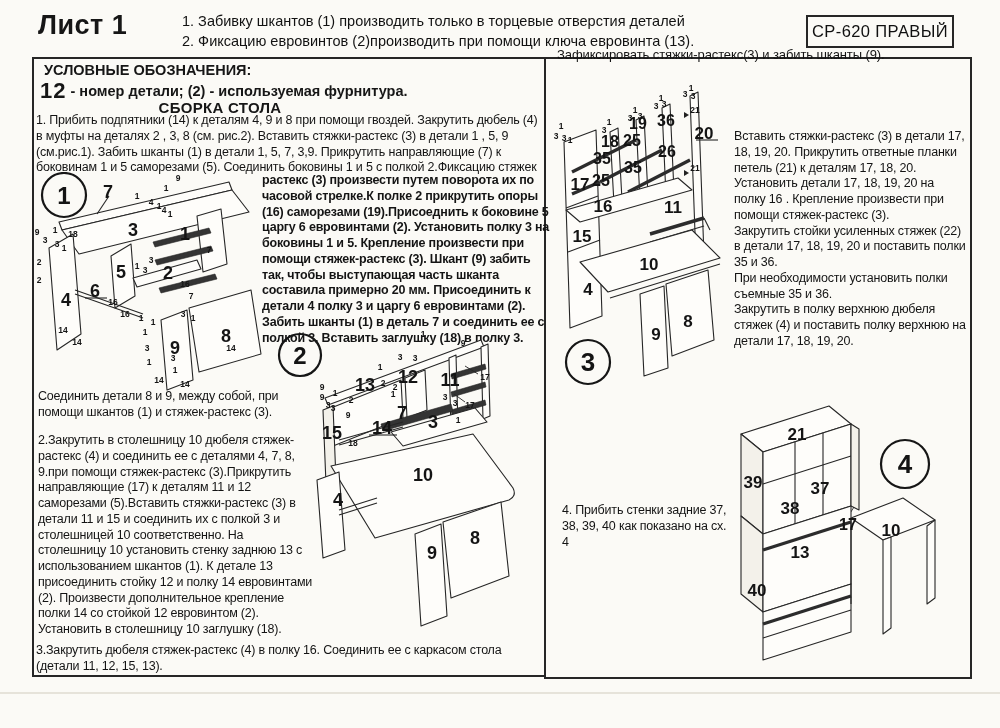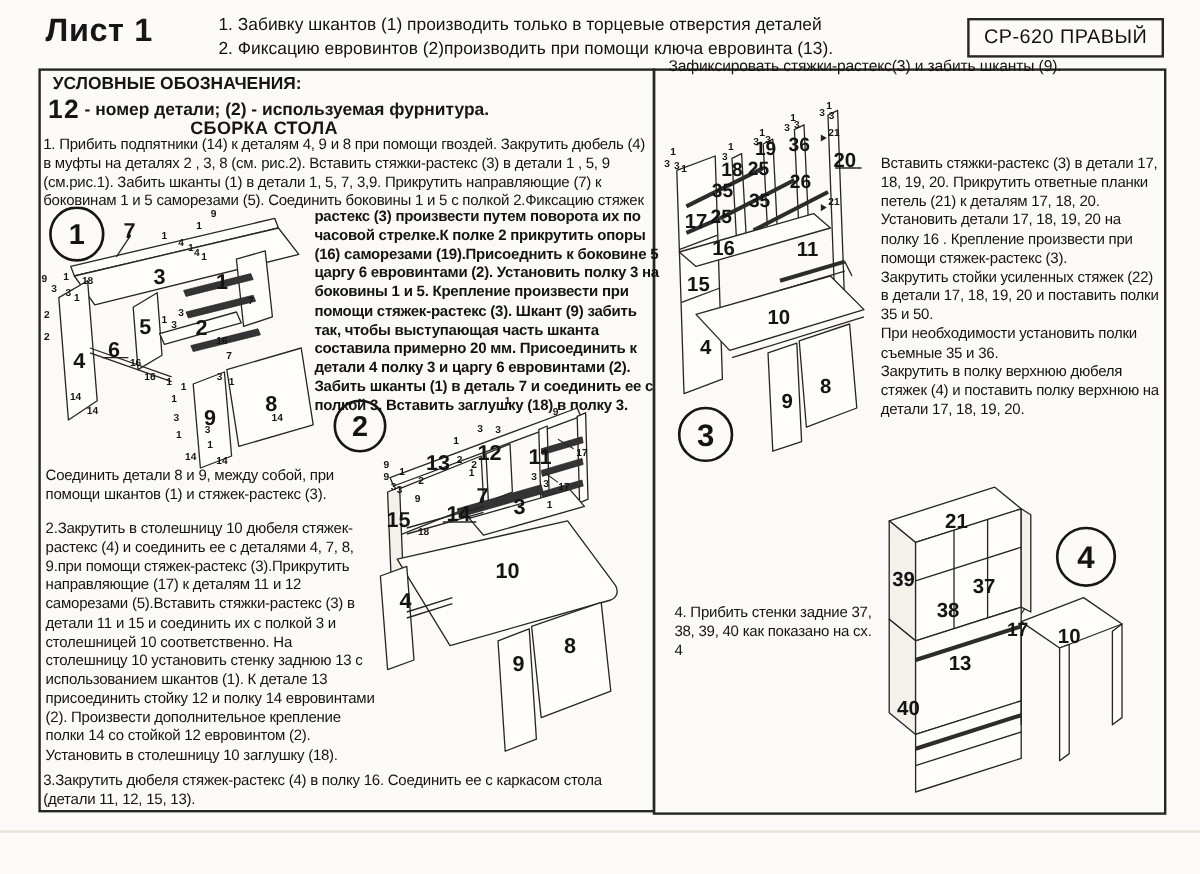--- a/index.html
+++ b/index.html
@@ -2,21 +2,21 @@
 <html><head>
 <meta charset="utf-8">
 <style>
   html,body{margin:0;padding:0;}
   body{width:1000px;height:728px;position:relative;background:#fbfaf6;font-family:"Liberation Sans",sans-serif;color:#161616;overflow:hidden;}
   .abs{position:absolute;}
   .txt{font-size:12.5px;line-height:1.26;letter-spacing:-0.2px;color:#141414;}
   .box{border:2px solid #262626;box-sizing:border-box;background:transparent;}
   #sheet-title{left:38px;top:10px;font-size:27px;font-weight:bold;letter-spacing:0.5px;}
   #notes{left:182px;top:11px;width:600px;font-size:14.5px;line-height:1.38;color:#121212;}
-  #model-box{left:806px;top:15px;width:164px;height:33px;display:flex;align-items:center;justify-content:center;font-size:16.5px;letter-spacing:0.4px;color:#101010;}
+  #model-box{left:806px;top:15px;width:148px;height:33px;display:flex;align-items:center;justify-content:center;font-size:16.5px;letter-spacing:0.4px;color:#101010;}
   #left-box{left:32px;top:57px;width:514px;height:620px;}
   #right-box{left:544px;top:57px;width:428px;height:622px;}
   #legend-title{left:44px;top:62px;font-size:14.5px;font-weight:bold;}
   #legend-line{left:40px;top:78px;font-size:14.5px;font-weight:bold;}
   #legend-line .num{font-size:22px;vertical-align:-2px;letter-spacing:1px;}
   #assembly-title{left:110px;top:99px;width:220px;text-align:center;font-size:15px;font-weight:bold;letter-spacing:0.3px;}
   #p1{left:36px;top:113px;width:508px;}
   #p1b{left:262px;top:173px;width:290px;font-weight:bold;}
   #p2{left:38px;top:389px;width:286px;}
   #p3{left:38px;top:433px;width:276px;}
@@ -58,21 +58,21 @@
 <div class="abs" id="assembly-title">СБОРКА СТОЛА</div>
 <div class="abs txt" id="p1">1. Прибить подпятники (14) к деталям 4, 9 и 8 при помощи гвоздей. Закрутить дюбель (4) в муфты на деталях 2 , 3, 8 (см. рис.2). Вставить стяжки-растекс (3) в детали 1 , 5, 9 (см.рис.1). Забить шканты (1) в детали 1, 5, 7, 3,9. Прикрутить направляющие (7) к боковинам 1 и 5 саморезами (5). Соединить боковины 1 и 5 с полкой 2.Фиксацию стяжек</div>
 <div class="abs txt" id="p1b">растекс (3) произвести  путем поворота их по часовой стрелке.К полке 2 прикрутить опоры (16) саморезами (19).Присоеднить к боковине 5 царгу 6 евровинтами (2). Установить полку 3 на боковины 1 и 5. Крепление произвести при помощи стяжек-растекс (3).  Шкант (9) забить так, чтобы выступающая часть шканта составила примерно 20 мм. Присоединить к детали 4 полку 3 и царгу 6 евровинтами (2). Забить шканты (1) в деталь 7 и соединить ее с полкой 3. Вставить заглушку (18) в полку 3.</div>
 <div class="abs txt" id="p2">Соединить детали 8 и 9, между собой, при помощи шкантов (1) и стяжек-растекс (3).</div>
 <div class="abs txt" id="p3">2.Закрутить в столешницу 10 дюбеля стяжек-растекс (4) и соединить ее с деталями 4, 7, 8, 9.при помощи стяжек-растекс (3).Прикрутить направляющие (17) к деталям 11 и 12 саморезами (5).Вставить стяжки-растекс (3) в детали 11 и 15 и соединить их с полкой 3 и столешницей 10 соответственно. На столешницу 10 установить стенку заднюю 13 с использованием шкантов (1). К детале 13 присоединить стойку 12 и полку 14 евровинтами (2). Произвести дополнительное крепление полки 14 со стойкой 12 евровинтом (2). Установить в столешницу 10 заглушку (18).</div>
 <div class="abs txt" id="p4">3.Закрутить дюбеля стяжек-растекс (4) в полку 16. Соединить ее с каркасом стола (детали 11, 12, 15, 13).</div>
 
 <div class="abs txt" id="rp-top">Зафиксировать стяжки-растекс(3)  и забить  шканты  (9).</div>
 <div class="abs txt" id="rp-steps">
   <p class="para">Вставить стяжки-растекс (3) в детали 17, 18, 19, 20. Прикрутить ответные планки петель (21) к деталям 17, 18, 20. Установить детали 17, 18, 19, 20 на полку 16 . Крепление произвести при помощи стяжек-растекс (3).</p>
-  <p class="para">Закрутить стойки усиленных стяжек (22) в детали 17, 18, 19, 20 и поставить полки 35 и 50.</p>
+  <p class="para">Закрутить стойки усиленных стяжек (22) в детали 17, 18, 19, 20 и поставить полки 35 и 36.</p>
   <p class="para">При необходимости установить полки съемные 35 и 36.</p>
   <p class="para">Закрутить в полку верхнюю дюбеля стяжек (4) и поставить полку верхнюю на детали 17, 18, 19, 20.</p>
 </div>
 <div class="abs txt" id="rp-step4">4. Прибить стенки задние 37, 38, 39, 40 как показано на сх. 4</div>
 
 <svg class="figsvg" style="left:33px;top:172px" width="230" height="222" viewBox="0 0 230 222">
   <path class="p" d="M26,50 L196,10 L199,18 L29,58 Z"></path>
   <line x1="76" y1="24" x2="64" y2="42"></line>
   <path class="p" d="M29,58 L199,18 L216,40 L46,82 Z"></path>
   <path class="p" d="M16,76 L40,62 L48,162 L24,178 Z"></path>

